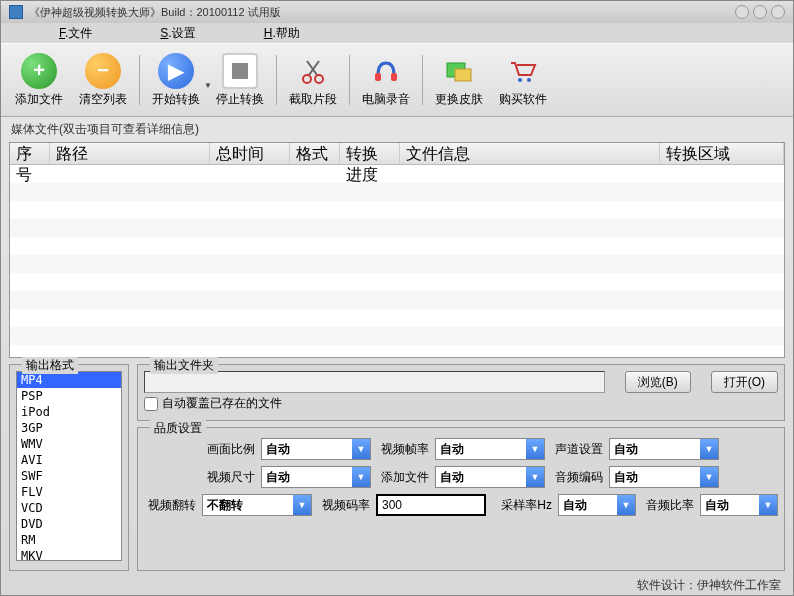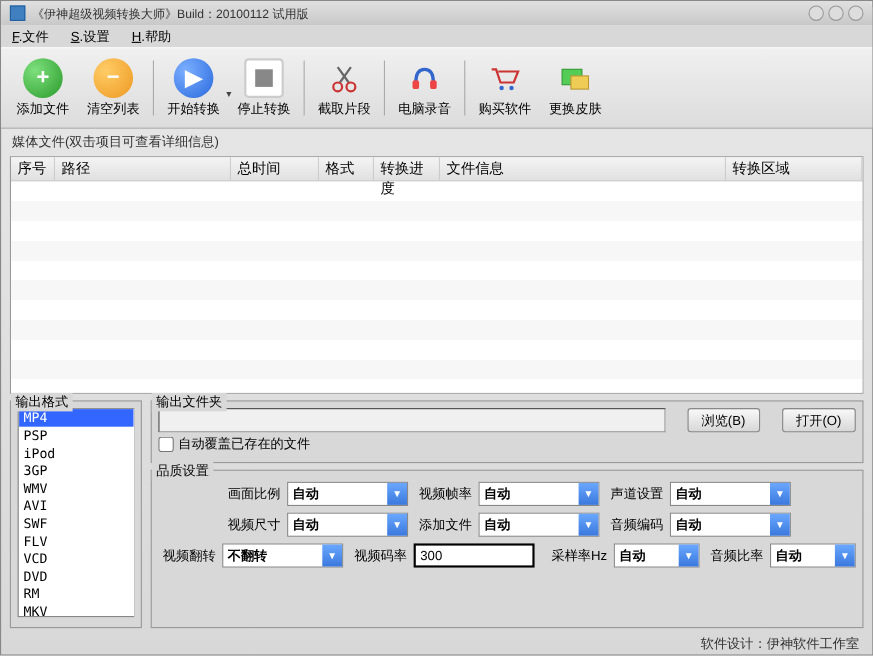--- a/index.html
+++ b/index.html
@@ -4,45 +4,45 @@
   <style>
     * { box-sizing: border-box; margin: 0; padding: 0; font-family: "Microsoft YaHei", Arial, sans-serif; font-size: 12px; }
     body { background: #d0d0d0; width: 794px; height: 596px; overflow: hidden; }
     .window { width: 794px; height: 596px; background: linear-gradient(to bottom, #e8e8e8 0%, #d8d8d8 100%); border: 1px solid #888; border-radius: 0; display: flex; flex-direction: column; }
     .titlebar { height: 22px; background: linear-gradient(to bottom, #e0e0e0, #c8c8c8); border-radius: 6px 6px 0 0; display: flex; align-items: center; padding: 0 8px; }
     .titlebar-icon { width: 14px; height: 14px; background: #4080c0; border: 1px solid #2060a0; margin-right: 6px; }
     .title-text { flex: 1; color: #333; font-size: 11px; }
     .win-controls { display: flex; gap: 4px; }
     .win-btn { width: 14px; height: 14px; border-radius: 7px; border: 1px solid #999; background: #ddd; }
     .menubar { height: 20px; display: flex; align-items: center; padding: 0 10px; gap: 20px; background: #d8d8d8; }
-    .menubar span { cursor: pointer; }
+    .menubar span { cursor: pointer; margin-left: 48px; }
     .menubar u { text-decoration: underline; }
     .toolbar { height: 74px; background: linear-gradient(to bottom, #f0f0f0, #dcdcdc); border-top: 1px solid #fff; border-bottom: 1px solid #aaa; display: flex; align-items: center; padding: 4px 10px; gap: 8px; }
     .tool-item { display: flex; flex-direction: column; align-items: center; gap: 2px; cursor: pointer; padding: 2px 4px; position: relative; }
     .tool-icon { width: 36px; height: 36px; border-radius: 18px; display: flex; align-items: center; justify-content: center; font-size: 20px; color: #fff; font-weight: bold; }
     .icon-add { background: radial-gradient(circle at 30% 30%, #7de07d, #2a9a2a); }
     .icon-clear { background: radial-gradient(circle at 30% 30%, #ffcc66, #ee9922); }
     .icon-play { background: radial-gradient(circle at 30% 30%, #7aaeff, #2a6add); }
     .icon-stop { background: #fff; border: 2px solid #ccc; border-radius: 4px; }
     .icon-stop::after { content: ""; display: block; width: 16px; height: 16px; background: #888; }
     .icon-cut { background: transparent; position: relative; }
     .icon-cut svg { width: 32px; height: 32px; }
     .icon-record { background: transparent; }
     .icon-buy { background: transparent; }
     .icon-skin { background: transparent; }
     .dropdown-arrow { position: absolute; right: -8px; top: 30px; font-size: 8px; color: #444; }
     .sep { width: 1px; height: 50px; background: #aaa; }
     .section-label { padding: 4px 10px; font-size: 12px; color: #333; }
     .table-wrap { margin: 0 8px; height: 216px; border: 1px solid #999; background: #fff; }
     .table-header { height: 22px; background: linear-gradient(to bottom, #f4f4f4, #e0e0e0); border-bottom: 1px solid #bbb; display: flex; }
-    .th { padding: 1px 6px; border-right: 1px solid #ccc; font-size: 13px; }
+    .th { padding: 1px 6px; border-right: 1px solid #ccc; font-size: 16px; }
     .table-body { height: 192px; background: repeating-linear-gradient(to bottom, #fff 0, #fff 18px, #f7f7f7 18px, #f7f7f7 36px); }
     .bottom { display: flex; padding: 6px 8px; gap: 8px; flex: 1; }
     .fieldset { border: 1px solid #999; padding: 6px; position: relative; background: #d8d8d8; }
-    .fieldset-label { position: absolute; top: -8px; left: 0; background: #d8d8d8; padding: 0 4px; font-size: 12px; }
+    .fieldset-label { position: absolute; top: -8px; left: 12px; background: #d8d8d8; padding: 0 4px; font-size: 12px; }
     .format-list { width: 106px; height: 190px; border: 1px solid #888; background: #fff; overflow-y: scroll; }
     .format-list div { padding: 1px 4px; font-family: monospace; font-size: 12px; }
     .format-list .selected { background: #3366ff; color: #fff; }
     .right-panel { flex: 1; display: flex; flex-direction: column; gap: 6px; }
     .output-row { display: flex; gap: 20px; align-items: center; }
     .output-path { flex: 1; height: 22px; border: 1px inset #999; background: #f0f0f0; }
     .btn { height: 22px; padding: 0 12px; border: 1px solid #888; background: linear-gradient(to bottom, #f8f8f8, #d8d8d8); border-radius: 3px; cursor: pointer; font-size: 12px; }
     .checkbox-row { display: flex; align-items: center; gap: 4px; padding: 2px 0; }
     .checkbox-row input { width: 14px; height: 14px; }
     .quality-grid { display: flex; flex-direction: column; gap: 6px; padding-top: 4px; align-items: center; }
@@ -111,37 +111,37 @@
         <svg width="32" height="32" viewBox="0 0 32 32">
             <path d="M8 20 Q8 8 16 8 Q24 8 24 20" stroke="#36c" stroke-width="3" fill="none"></path>
             <rect x="5" y="18" width="6" height="8" rx="2" fill="#e44"></rect>
             <rect x="21" y="18" width="6" height="8" rx="2" fill="#e44"></rect>
           </svg>
       </div>
       <span>电脑录音</span>
     </div>
     <div class="sep"></div>
     <div class="tool-item">
+      <div class="tool-icon icon-skin">
+        <svg width="32" height="32" viewBox="0 0 32 32">
+            <rect x="4" y="8" width="18" height="14" fill="#5c5" stroke="#393"></rect>
+            <rect x="12" y="14" width="16" height="12" fill="#ec5" stroke="#b93"></rect>
+          </svg>
+      </div>
+      <span>更换皮肤</span>
+    </div>
+    <div class="tool-item">
       <div class="tool-icon icon-buy">
         <svg width="32" height="32" viewBox="0 0 32 32">
             <path d="M4 8 L8 8 L12 20 L24 20 L28 10 L10 10" stroke="#c33" stroke-width="2" fill="none"></path>
             <circle cx="13" cy="25" r="2" fill="#36c"></circle>
             <circle cx="22" cy="25" r="2" fill="#36c"></circle>
           </svg>
       </div>
       <span>购买软件</span>
-    </div>
-    <div class="tool-item">
-      <div class="tool-icon icon-skin">
-        <svg width="32" height="32" viewBox="0 0 32 32">
-            <rect x="4" y="8" width="18" height="14" fill="#5c5" stroke="#393"></rect>
-            <rect x="12" y="14" width="16" height="12" fill="#ec5" stroke="#b93"></rect>
-          </svg>
-      </div>
-      <span>更换皮肤</span>
     </div>
   </div>
 
   <div class="section-label">媒体文件(双击项目可查看详细信息)</div>
 
   <div class="table-wrap">
     <div class="table-header">
       <div class="th" style="width:40px">序号</div>
       <div class="th" style="width:160px">路径</div>
       <div class="th" style="width:80px">总时间</div>

